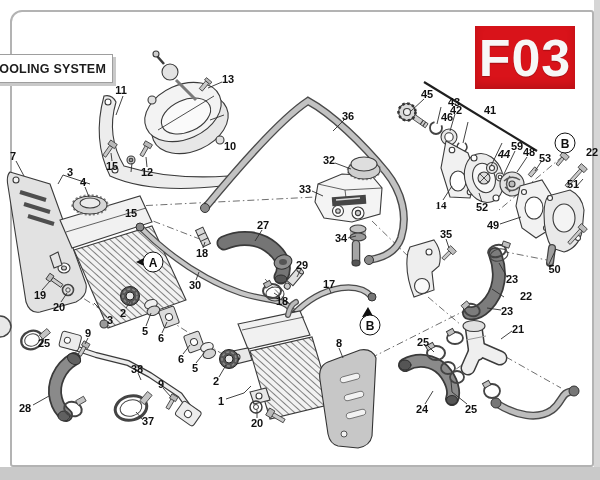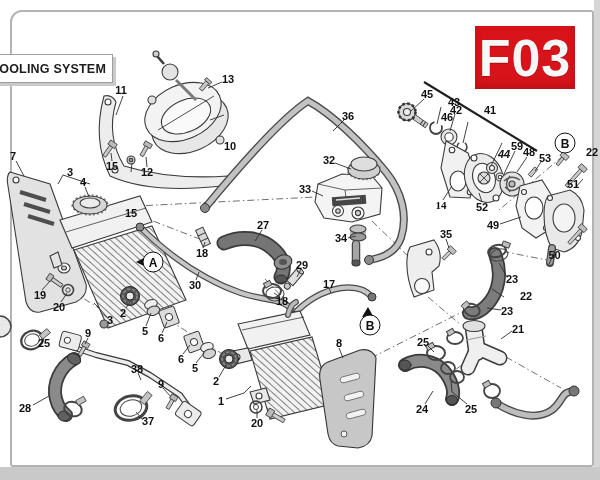--- a/index.html
+++ b/index.html
@@ -517,21 +517,21 @@
       <span class="part-label" style="left: 137px; top: 369px;">38</span>
       <span class="part-label" style="left: 490px; top: 110px;">41</span>
       <span class="part-label" style="left: 456px; top: 110px;">42</span>
       <span class="part-label" style="left: 442px; top: 102px; margin-left: 12px;">43</span>
       <span class="part-label" style="left: 504px; top: 154px; font-style: italic;">44</span>
       <span class="part-label" style="left: 427px; top: 94px;">45</span>
       <span class="part-label" style="left: 447px; top: 117px; text-align: center;">46</span>
       <span class="part-label" style="left: 517px; top: 146px;">59</span>
       <span class="part-label" style="left: 529px; top: 152px;">48</span>
       <span class="part-label" style="left: 493px; top: 225px;">49</span>
-      <span class="part-label" style="left: 549px; top: 255px; padding-left: 11px;">50</span>
+      <span class="part-label" style="left: 549px; top: 269px; padding-left: 11px;">50</span>
       <span class="part-label" style="left: 573px; top: 184px;">51</span>
       <span class="part-label" style="left: 482px; top: 207px;">52</span>
       <span class="part-label" style="left: 545px; top: 158px;">53</span>
       <span class="callout" style="left: 153px; top: 262px;">A</span>
       <span class="callout" style="left: 565px; top: 143px;">B</span>
       <span class="callout" style="left: 370px; top: 325px;">B</span>
     </div>
 
   <div class="title-box">
     <span>COOLING SYSTEM</span>

